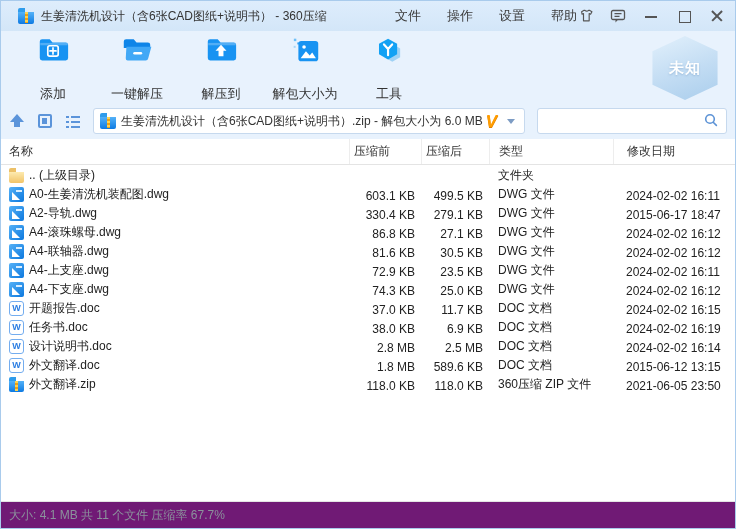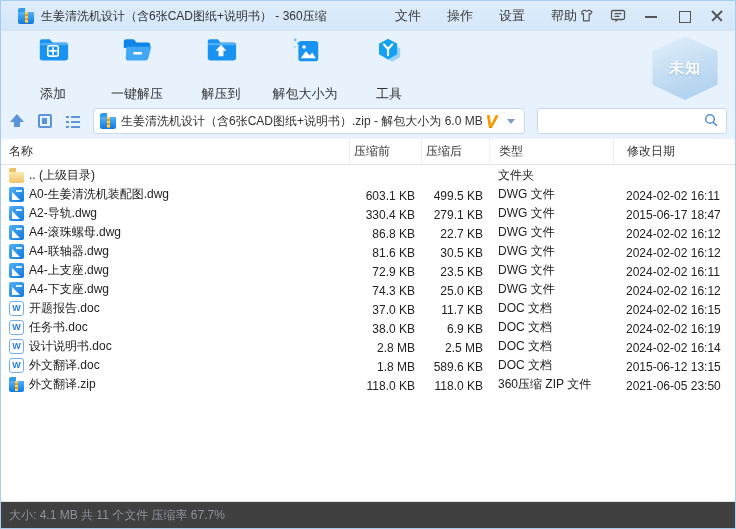--- a/index.html
+++ b/index.html
@@ -99,21 +99,21 @@
   .ficon-doc { background:#fff; border:1px solid #74adef; border-radius:3px; }
   .ficon-doc::before { content:"W"; position:absolute; inset:0; text-align:center;
                        color:#2b7de2; font:bold 9px/13px "Liberation Sans",sans-serif; }
   .icon16 { width:16px; height:16px; flex:0 0 16px; }
   .icon16.ficon-zip { background:
       repeating-linear-gradient(to bottom,#ffd34d 0 2px,#ef9f15 2px 4px) 6.5px 4px / 3px 11px no-repeat,
       linear-gradient(#54b2f8,#0d7ae2) 0 3.5px / 100% 12px no-repeat,
       linear-gradient(#2f9ceb,#2f9ceb) 0 0 / 7px 4px no-repeat; }
 
   
-  .statusbar { height:27px; flex:0 0 27px; background:#404040; border-top:1px solid #e4e4e4;
+  .statusbar { height:27px; flex:0 0 27px; background:#701a75; border-top:1px solid #e4e4e4;
                display:flex; align-items:center; padding:0 8px; color:#8b929c; }
 </style>
 </head>
 <body>
 
 <div class="window">
 
   <div class="titlebar">
     <span class="icon16 ficon-zip app-ic"></span>
     <span class="title-text">生姜清洗机设计（含6张CAD图纸+说明书） - 360压缩</span>
@@ -261,21 +261,21 @@
       <div class="cell col-after num">279.1 KB</div>
       <div class="cell col-type">DWG 文件</div>
       <div class="cell col-date">2015-06-17 18:47</div>
     </div>
       <div class="trow">
       <div class="cell col-name">
         <span class="ficon ficon-dwg"></span>
         <span class="fname">A4-滚珠螺母.dwg</span>
       </div>
       <div class="cell col-before num">86.8 KB</div>
-      <div class="cell col-after num">22.7 KB</div>
+      <div class="cell col-after num">27.1 KB</div>
       <div class="cell col-type">DWG 文件</div>
       <div class="cell col-date">2024-02-02 16:12</div>
     </div>
       <div class="trow">
       <div class="cell col-name">
         <span class="ficon ficon-dwg"></span>
         <span class="fname">A4-联轴器.dwg</span>
       </div>
       <div class="cell col-before num">81.6 KB</div>
       <div class="cell col-after num">30.5 KB</div>

